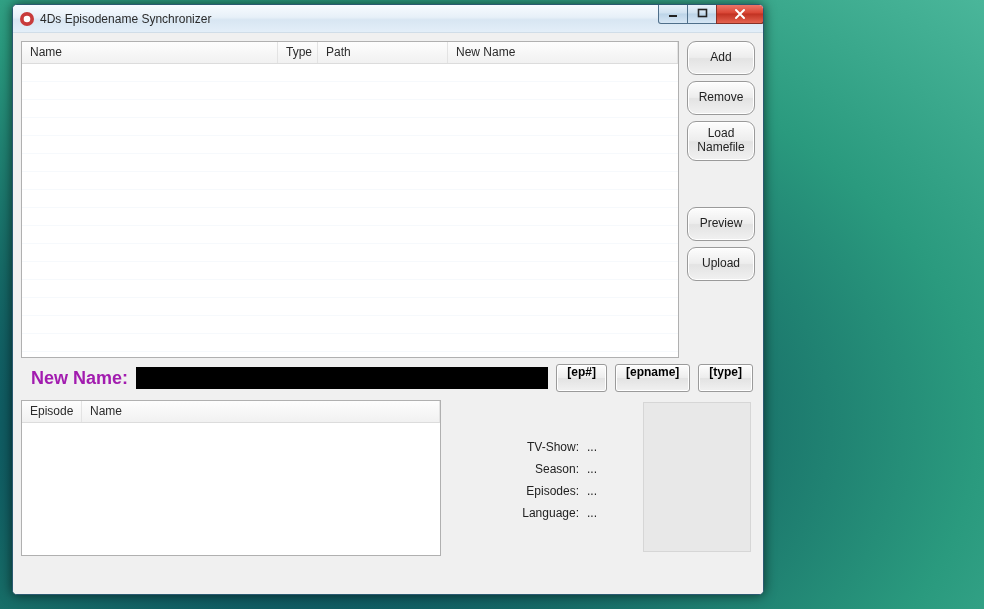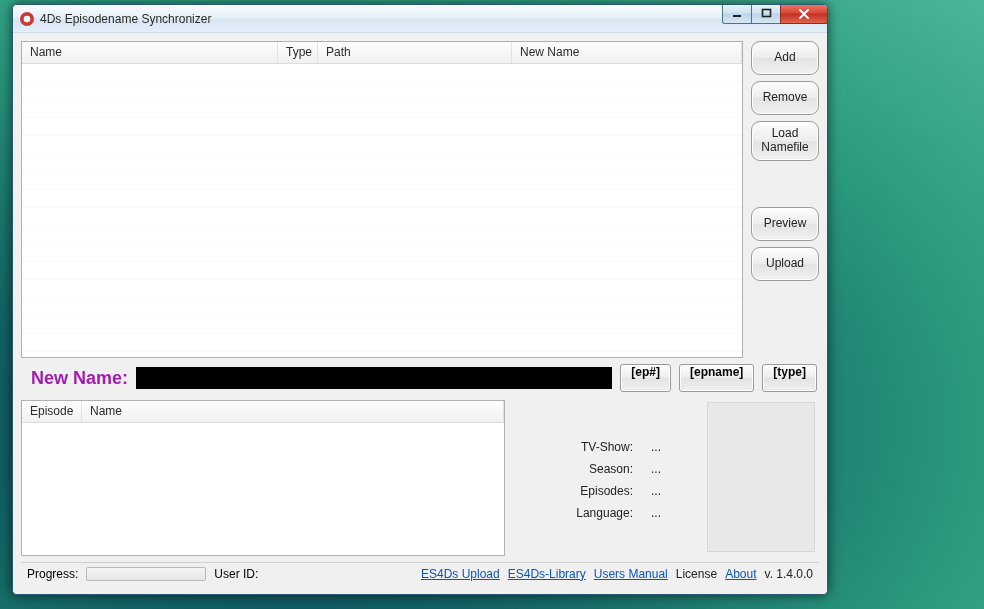--- a/index.html
+++ b/index.html
@@ -21,21 +21,21 @@
     radial-gradient(1px 1px at 80px 200px, #fff 50%, transparent 52%),
     radial-gradient(1px 1px at 964px 210px, #fff 50%, transparent 52%),
     radial-gradient(1px 1px at 30px 400px, #fff 50%, transparent 52%);
   opacity:.6;
   pointer-events:none;
 }
 
 .window {
   position: absolute;
   top: 4px; left: 12px;
-  width: 816px; height: 591px;
+  width: 752px; height: 591px;
   background: #fff;
   border: 1px solid #2a5a70;
   border-radius: 5px;
   box-shadow: 0 0 12px rgba(0,0,0,.6), inset 0 0 0 1px rgba(255,255,255,.35);
   display: flex;
   flex-direction: column;
   overflow: hidden;
 }
 
 
@@ -135,21 +135,21 @@
 
 .lower-row { display:flex; gap:10px; height:156px; }
 .episodes-grid {
   width:536px; background:#fff; border:1px solid #b0b0b0;
   display:flex; flex-direction:column;
 }
 .info-panel {
   flex:1; display:flex; gap:12px; padding-top:40px;
 }
 .info-labels { width:180px; display:flex; flex-direction:column; gap:8px; align-items:flex-end; padding-right:4px; }
-.info-row { display:flex; gap:18px; align-items:center; }
+.info-row { display:flex; gap:8px; align-items:center; }
 .info-k { color:#222; }
 .info-v { width:40px; color:#222; }
 .thumb {
   width:108px; height:150px; margin-left:auto; margin-right:4px; margin-top:-38px;
   background:#e8e8e8; border:1px solid #d6d6d6;
 }
 
 .statusbar {
   height:22px;
   border-top:1px solid #cfcfcf;
@@ -256,27 +256,15 @@
           </div>
           <div class="info-row">
             <span class="info-k">Language:</span>
             <span class="info-v">...</span>
           </div>
         </div>
         <div class="thumb"></div>
       </div>
     </div>
 
-    <div class="statusbar">
-      <span>Progress:</span>
-      <div class="progress-track"></div>
-      <span>User ID:</span>
-      <span class="spacer"></span>
-      <a>ES4Ds Upload</a>
-      <a>ES4Ds-Library</a>
-      <a>Users Manual</a>
-      <span class="plain">License</span>
-      <a>About</a>
-      <span class="plain">v. 1.4.0.0</span>
-    </div>
 
   </div>
 </div>
 
 </body></html>

